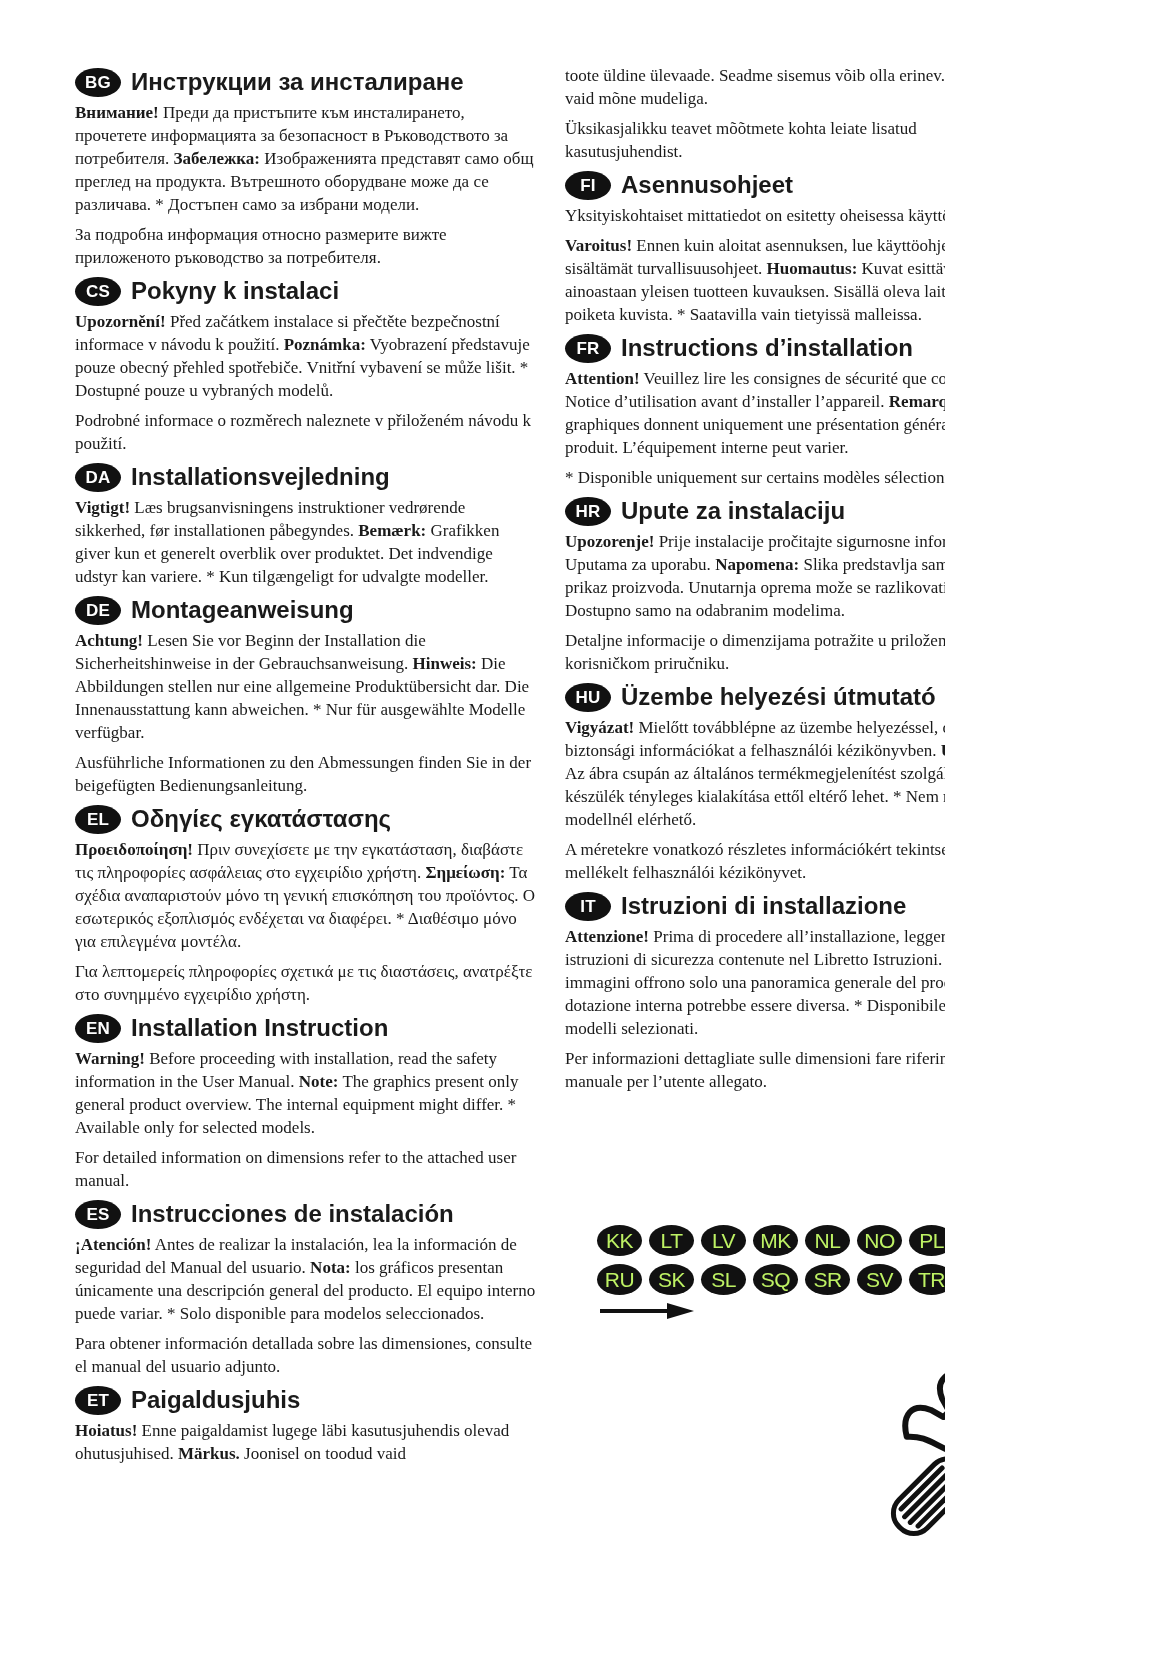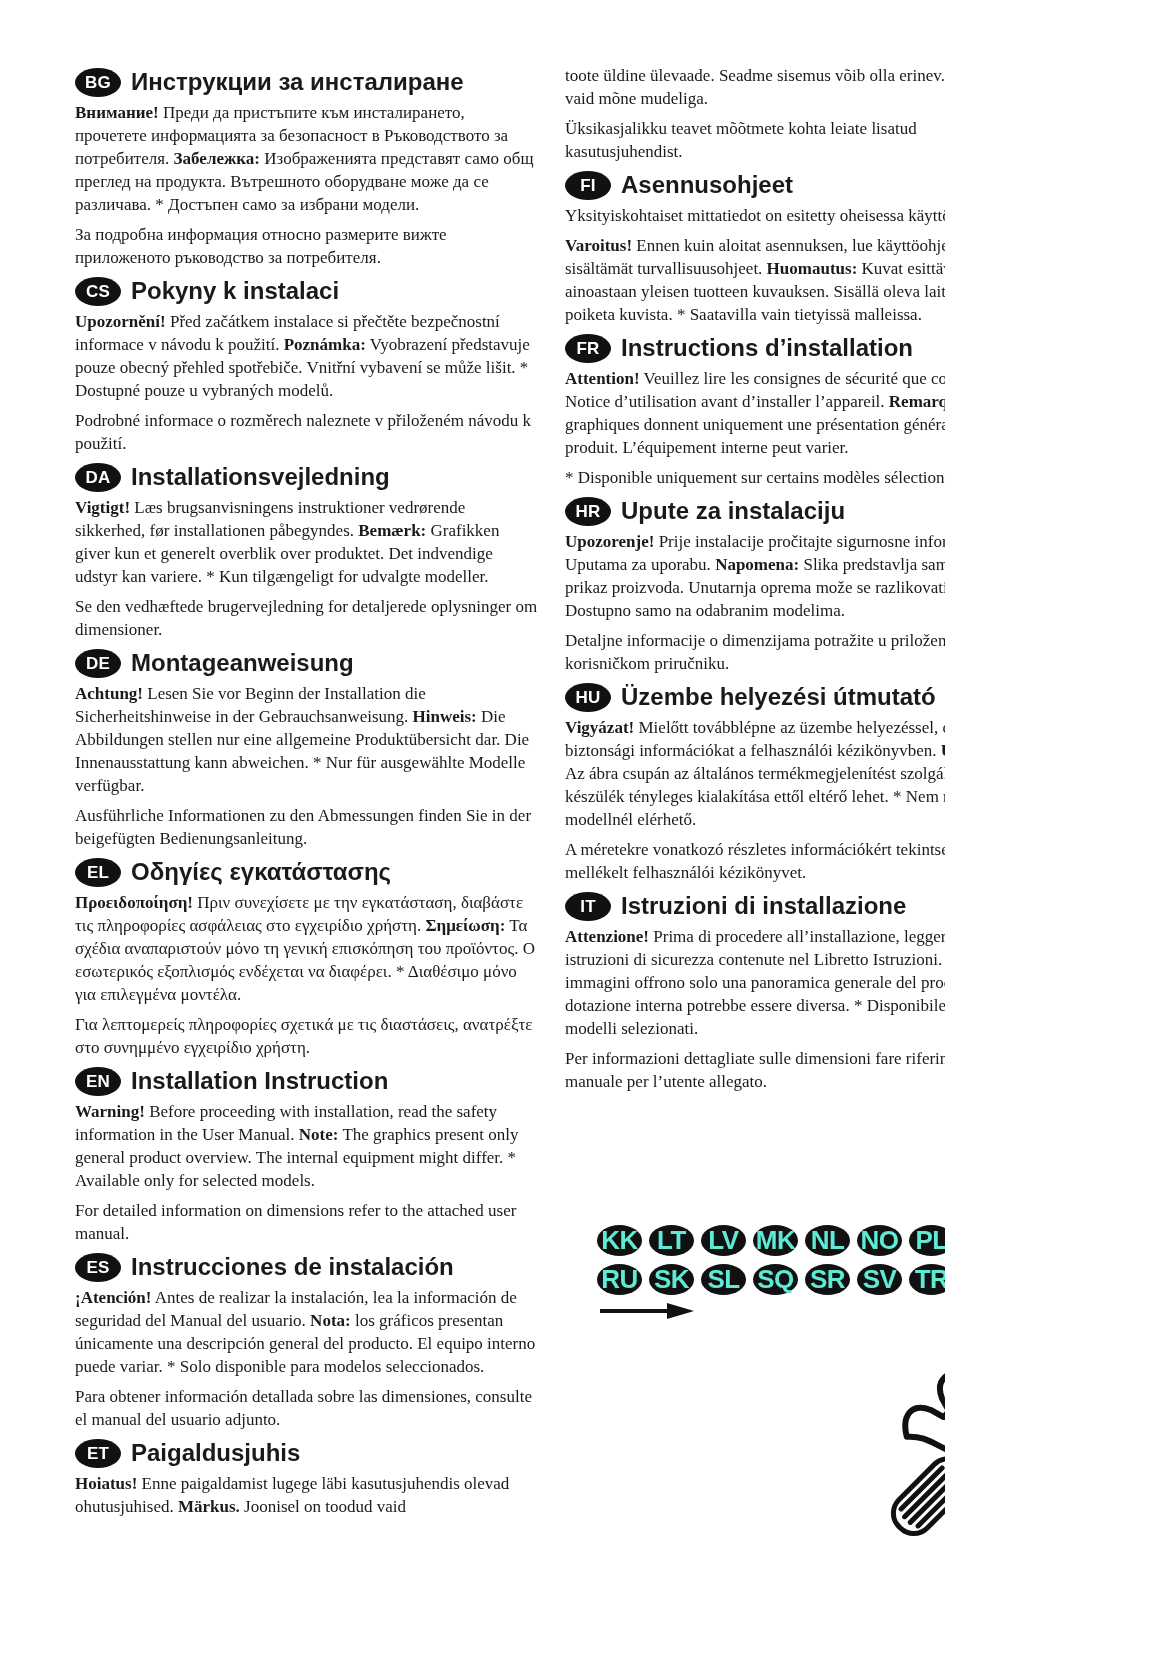--- a/index.html
+++ b/index.html
@@ -15,22 +15,22 @@
     background:#111111; color:#ffffff; font-weight:bold; font-size:17px;
     display:flex; align-items:center; justify-content:center; letter-spacing:0.2px;
   }
   .sec-title { font-size:24px; font-weight:bold; margin:0; line-height:1.2; }
   .sec-para { margin:0 0 7px 0; font-size:17px; line-height:23px;font-family:Liberation Serif, serif; }
   .sec-para strong { font-weight:bold;margin-top:35px; }
 
   .bottom-badges { position:absolute; left:597px; top:1225px; display:flex; flex-direction:column; gap:8px; }
   .badge-row { display:flex; gap:7px; }
   .mini-badge {
-    width:45px; height:31px; border-radius:50%; background:#111111; color:#5eead4;
-    font-weight:bold; font-size:26px; display:flex; align-items:center; justify-content:center;
+    width:45px; height:31px; border-radius:50%; background:#111111; color:#bef264;
+    font-weight:normal; font-size:21px; display:flex; align-items:center; justify-content:center;
     letter-spacing:-0.5px;
   }
   .arrow-wrap { position:absolute; left:599px; top:1301px; }
   .tools-wrap { position:absolute; left:876px; top:1330px; }
 </style>
 </head>
 <body>
 
 <div class="page">
 
@@ -50,21 +50,20 @@
         </div>
         <p class="sec-para"><strong>Upozornění!</strong><span> Před začátkem instalace si přečtěte bezpečnostní informace v návodu k použití. </span><strong>Poznámka:</strong><span> Vyobrazení představuje pouze obecný přehled spotřebiče. Vnitřní vybavení se může lišit. * Dostupné pouze u vybraných modelů.</span></p>
         <p class="sec-para"><span>Podrobné informace o rozměrech naleznete v přiloženém návodu k použití.</span></p>
       </section>
       <section class="lang-section">
         <div class="sec-head">
           <span class="lang-badge">DA</span>
           <h2 class="sec-title">Installationsvejledning</h2>
         </div>
         <p class="sec-para"><strong>Vigtigt!</strong><span> Læs brugsanvisningens instruktioner vedrørende sikkerhed, før installationen påbegyndes. </span><strong>Bemærk:</strong><span> Grafikken giver kun et generelt overblik over produktet. Det indvendige udstyr kan variere. * Kun tilgængeligt for udvalgte modeller.</span></p>
-        <p class="sec-para"><span>Se den vedhæftede brugervejledning for detaljerede oplysninger om dimensioner.</span></p>
       </section>
       <section class="lang-section">
         <div class="sec-head">
           <span class="lang-badge">DE</span>
           <h2 class="sec-title">Montageanweisung</h2>
         </div>
         <p class="sec-para"><strong>Achtung!</strong><span> Lesen Sie vor Beginn der Installation die Sicherheitshinweise in der Gebrauchsanweisung. </span><strong>Hinweis:</strong><span> Die Abbildungen stellen nur eine allgemeine Produktübersicht dar. Die Innenausstattung kann abweichen. * Nur für ausgewählte Modelle verfügbar.</span></p>
         <p class="sec-para"><span>Ausführliche Informationen zu den Abmessungen finden Sie in der beigefügten Bedienungsanleitung.</span></p>
       </section>
       <section class="lang-section">

